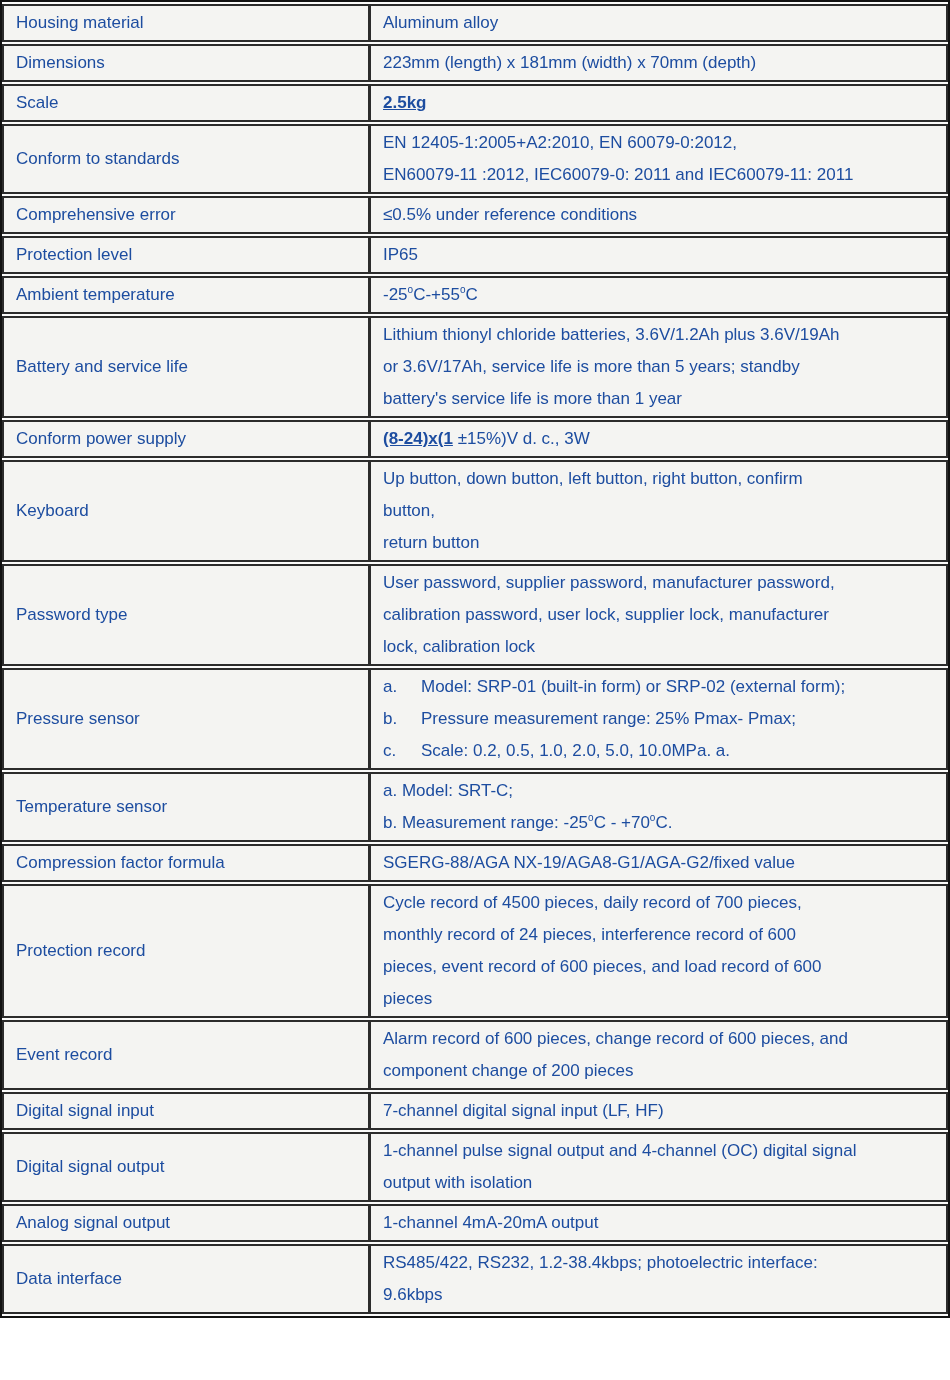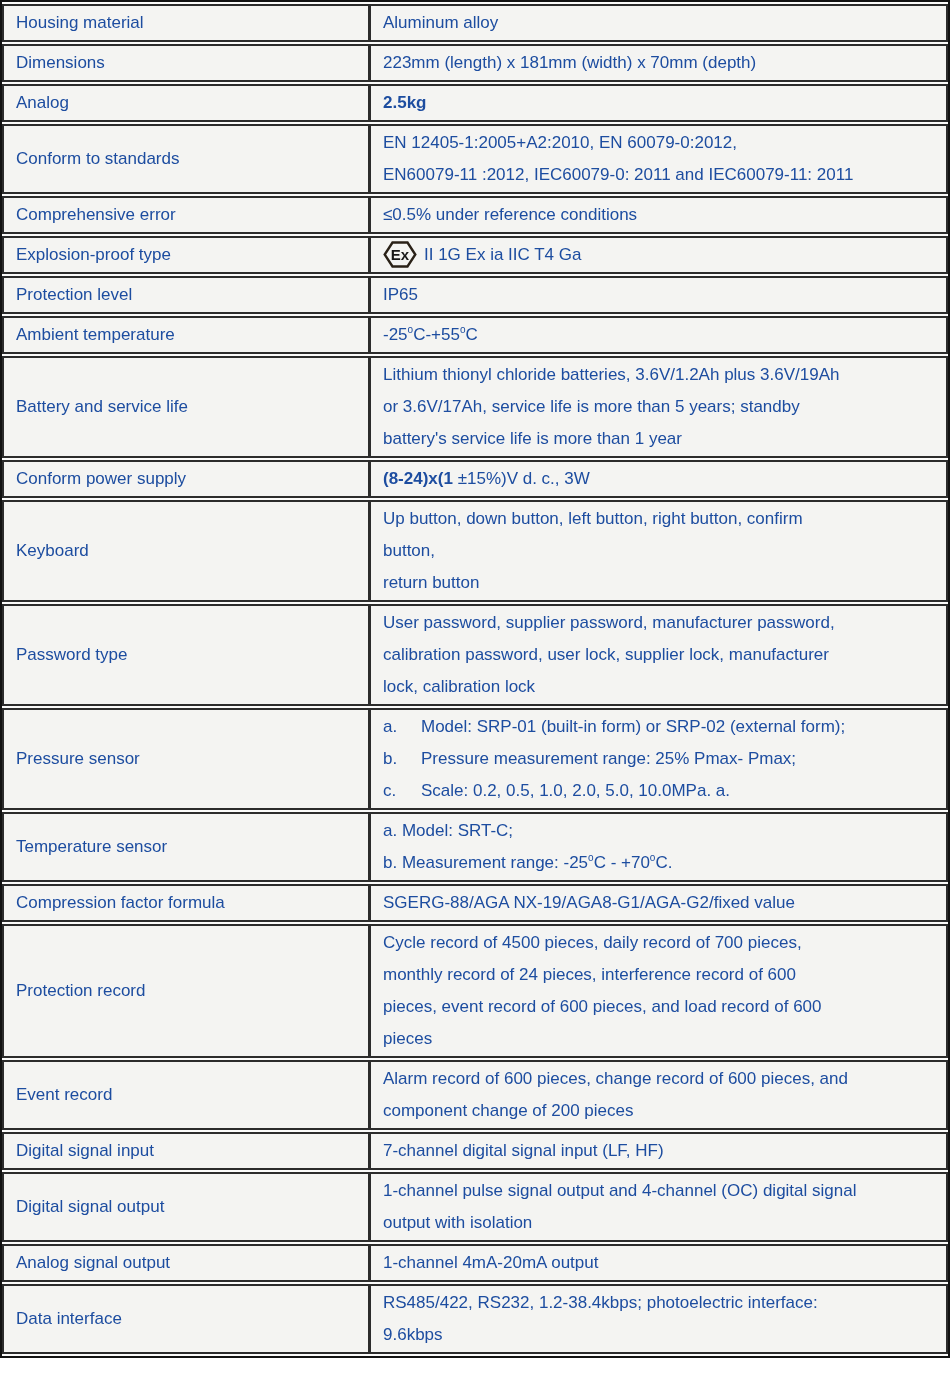--- a/index.html
+++ b/index.html
@@ -29,21 +29,21 @@
   td.c1{
     width:344px;
     border-right-width:1px;
     margin-left:44px;
   }
   td.c2{
     border-left-width:2px;
     margin-left:43px;
   }
   .line{min-height:32px;}
-  .seg-bold{font-weight:bold;}
+  .seg-bold{font-weight:bold;text-decoration:underline;}
   .seg-sup{font-size:10px;vertical-align:super;line-height:0;letter-spacing:0;}
   .seg-marker{display:inline-block;width:38px;}
   .ex-icon-wrap{display:inline-block;vertical-align:middle;margin:-3px 7px 0 0;}
   .ex-icon-wrap svg{display:block;}
 </style>
 </head>
 <body>
 
 <div class="page">
   <table class="spec">
@@ -54,45 +54,36 @@
             <div class="line"><span>Aluminum alloy</span></div>
           </td>
         </tr>
         <tr>
           <td class="c1"><span>Dimensions</span></td>
           <td class="c2">
             <div class="line"><span>223mm (length) x 181mm (width) x 70mm (depth)</span></div>
           </td>
         </tr>
         <tr>
-          <td class="c1"><span>Analog</span></td>
+          <td class="c1"><span>Scale</span></td>
           <td class="c2">
             <div class="line"><span class="seg-bold">2.5kg</span></div>
           </td>
         </tr>
         <tr>
           <td class="c1"><span>Conform to standards</span></td>
           <td class="c2">
             <div class="line"><span>EN 12405-1:2005+A2:2010, EN 60079-0:2012,</span></div>
             <div class="line"><span>EN60079-11 :2012, IEC60079-0: 2011 and IEC60079-11: 2011</span></div>
           </td>
         </tr>
         <tr>
           <td class="c1"><span>Comprehensive error</span></td>
           <td class="c2">
             <div class="line"><span>≤0.5% under reference conditions</span></div>
-          </td>
-        </tr>
-        <tr>
-          <td class="c1"><span>Explosion-proof type</span></td>
-          <td class="c2">
-            <div class="line"><span class="ex-icon-wrap"><svg width="34" height="27" viewBox="0 0 34 27">
-                  <polygon points="9.5,1.5 24.5,1.5 32.3,13.5 24.5,25.5 9.5,25.5 1.7,13.5" fill="none" stroke="#2a2117" stroke-width="2.4"></polygon>
-                  <text x="17" y="19" text-anchor="middle" font-family="Liberation Sans, sans-serif" font-size="15" font-weight="bold" fill="#181818">Ex</text>
-                </svg></span><span>II 1G Ex ia IIC T4 Ga</span></div>
           </td>
         </tr>
         <tr>
           <td class="c1"><span>Protection level</span></td>
           <td class="c2">
             <div class="line"><span>IP65</span></div>
           </td>
         </tr>
         <tr>
           <td class="c1"><span>Ambient temperature</span></td>

